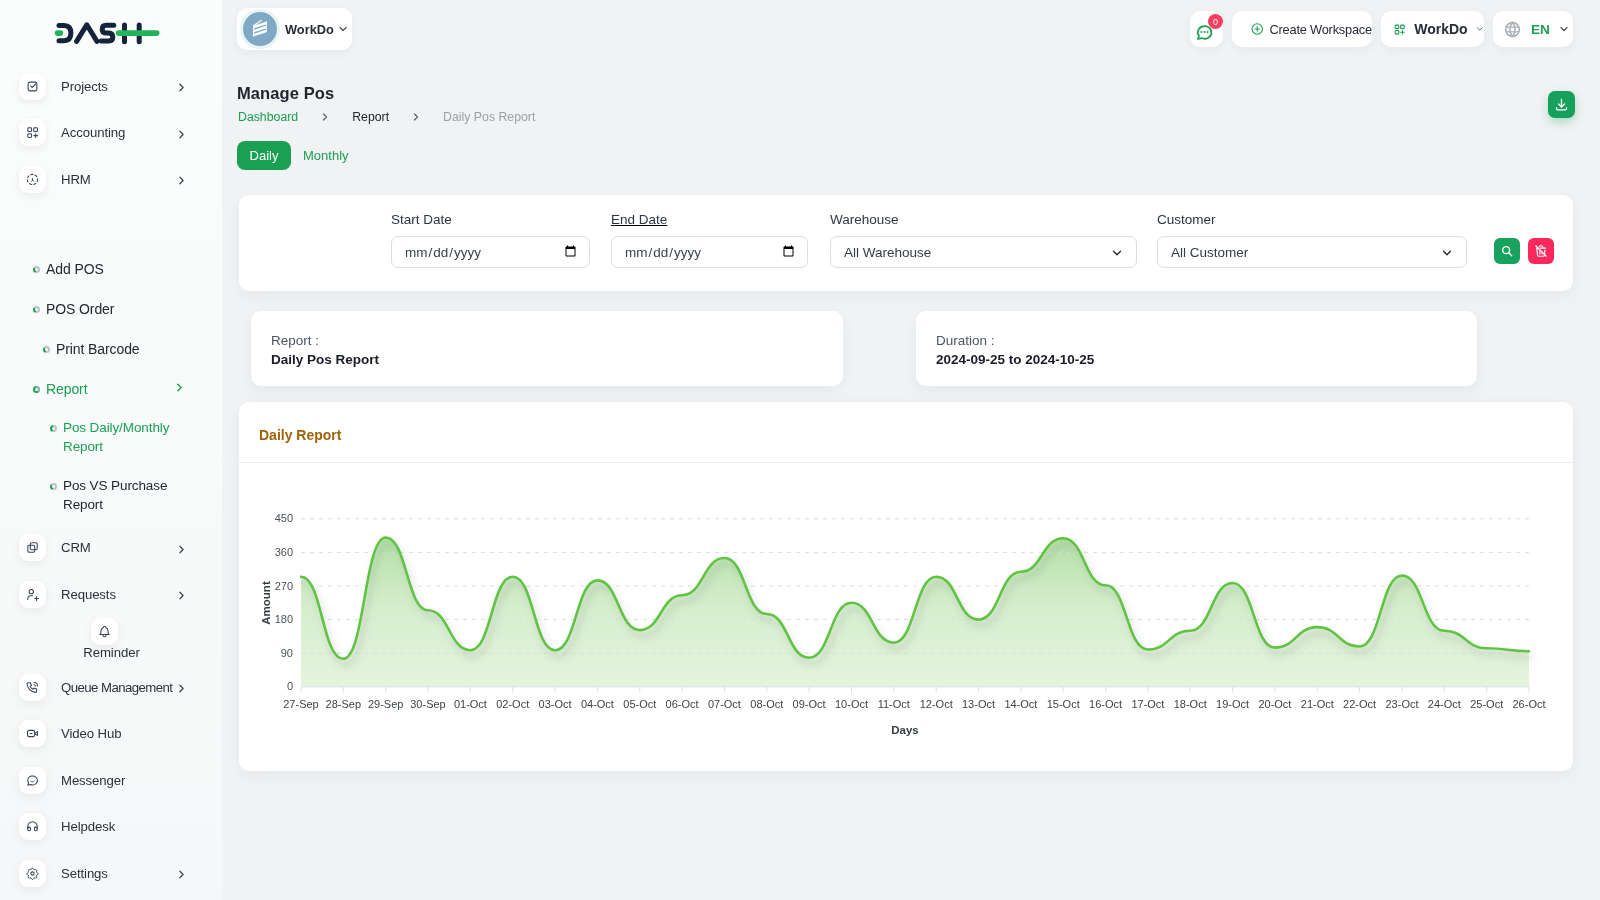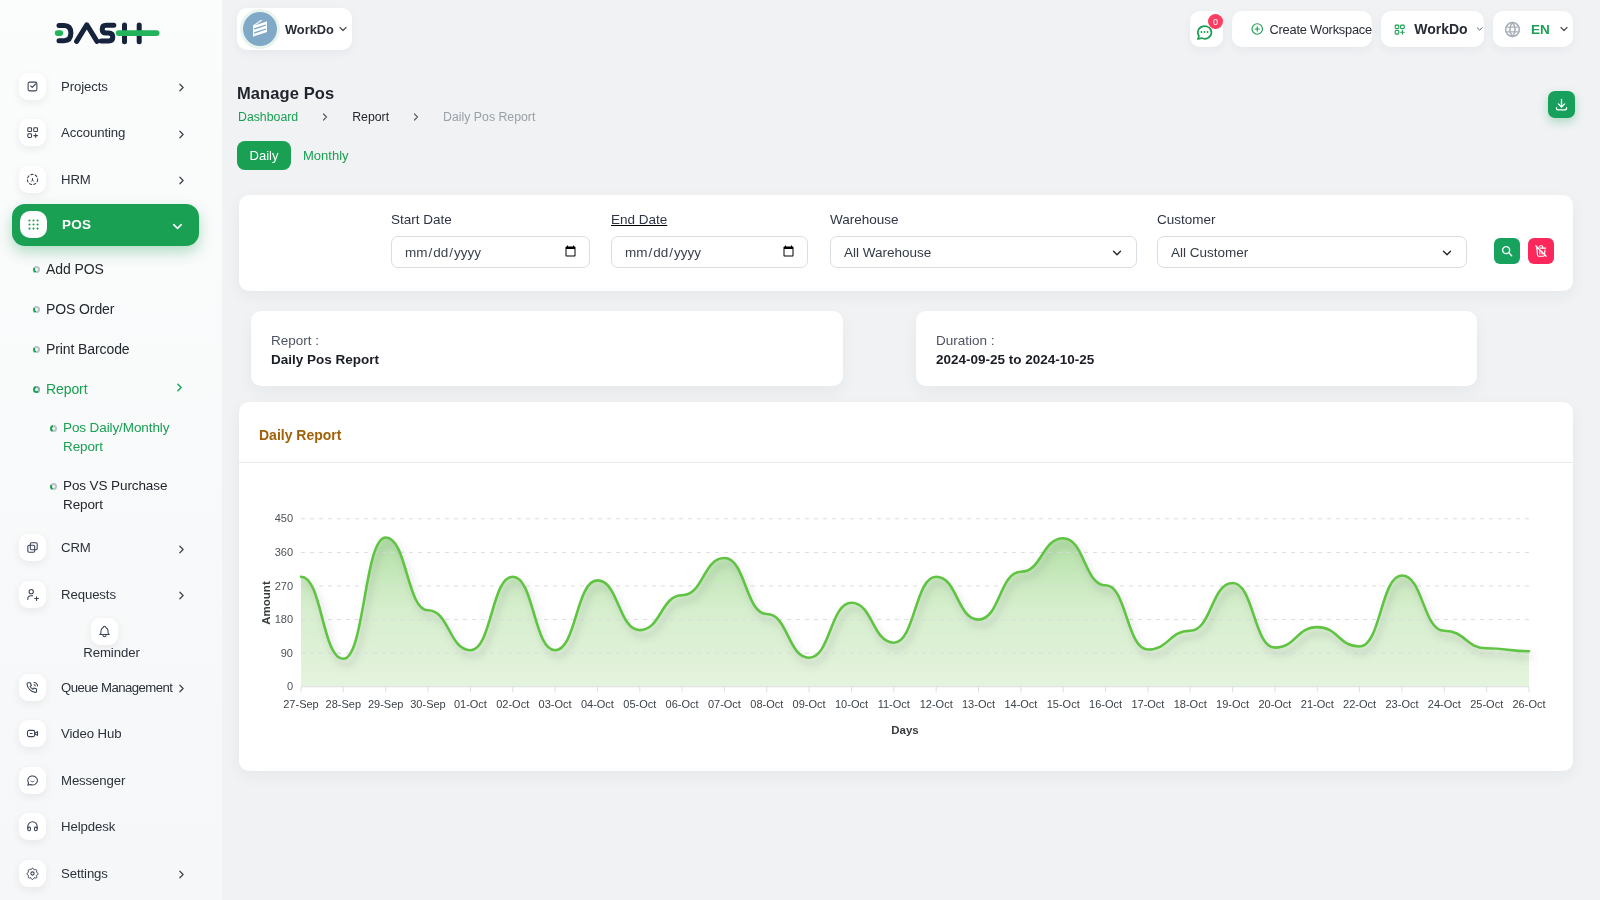--- a/index.html
+++ b/index.html
@@ -92,48 +92,29 @@
         <svg width="15" height="15" viewBox="0 0 24 24" fill="none" stroke="#3a4254" stroke-width="1.7" stroke-linecap="round" stroke-linejoin="round">
           <circle cx="12" cy="12" r="8.2" stroke-dasharray="3.6 3.4"></circle>
           <path d="M12 10.5v2.5l-1.6 1.8M12 13l1.6 1.8" stroke-width="1.6"></path>
         </svg>
       </span>
   <span class="txt">HRM</span>
   <span class="chev"><svg width="13" height="13" viewBox="0 0 24 24" fill="none" stroke="#3a4148" stroke-width="2.2" stroke-linecap="round" stroke-linejoin="round">
           <path d="M9 6l6 6-6 6"></path>
         </svg></span>
  </div>
- <div class="pos-active">
-  <span class="ibox">
-        <svg width="15" height="15" viewBox="0 0 24 24" fill="#1aa053">
-          <circle cx="5.5" cy="5.5" r="1.7"></circle>
-          <circle cx="12" cy="5.5" r="1.7"></circle>
-          <circle cx="18.5" cy="5.5" r="1.7"></circle>
-          <circle cx="5.5" cy="12" r="1.7"></circle>
-          <circle cx="12" cy="12" r="1.7"></circle>
-          <circle cx="18.5" cy="12" r="1.7"></circle>
-          <circle cx="5.5" cy="18.5" r="1.7"></circle>
-          <circle cx="12" cy="18.5" r="1.7"></circle>
-          <circle cx="18.5" cy="18.5" r="1.7"></circle>
-        </svg>
-      </span>
-  <span class="txt">POS</span>
-  <span class="chev" style="right:14px;"><svg width="15" height="15" viewBox="0 0 24 24" fill="none" stroke="#fff" stroke-width="2.4" stroke-linecap="round" stroke-linejoin="round">
-          <path d="M6 9l6 6 6-6"></path>
-        </svg></span>
- </div>
  <div class="sub" style="top:259px; height:20px; padding-left:33px;">
       <span class="donut"></span>
       <span class="txt">Add POS</span>
     </div>
  <div class="sub" style="top:299px; height:20px; padding-left:33px;">
       <span class="donut"></span>
       <span class="txt">POS Order</span>
     </div>
- <div class="sub" style="top:339px; height:20px; padding-left:33px;">
+ <div class="sub" style="top:339px; height:20px; padding-left:43px;">
       <span class="donut"></span>
       <span class="txt">Print Barcode</span>
     </div>
  <div class="sub green" style="top:379px; height:20px; padding-left:33px;">
       <span class="donut" style="background:conic-gradient(#8aa 0 140deg,#1aa053 140deg 360deg);"></span>
       <span class="txt">Report</span>
   <span style="position:absolute; right:36px;"><svg width="13" height="13" viewBox="0 0 24 24" fill="none" stroke="#1aa053" stroke-width="2.6" stroke-linecap="round" stroke-linejoin="round">
           <path d="M9 6l6 6-6 6"></path>
         </svg></span>
  </div>

